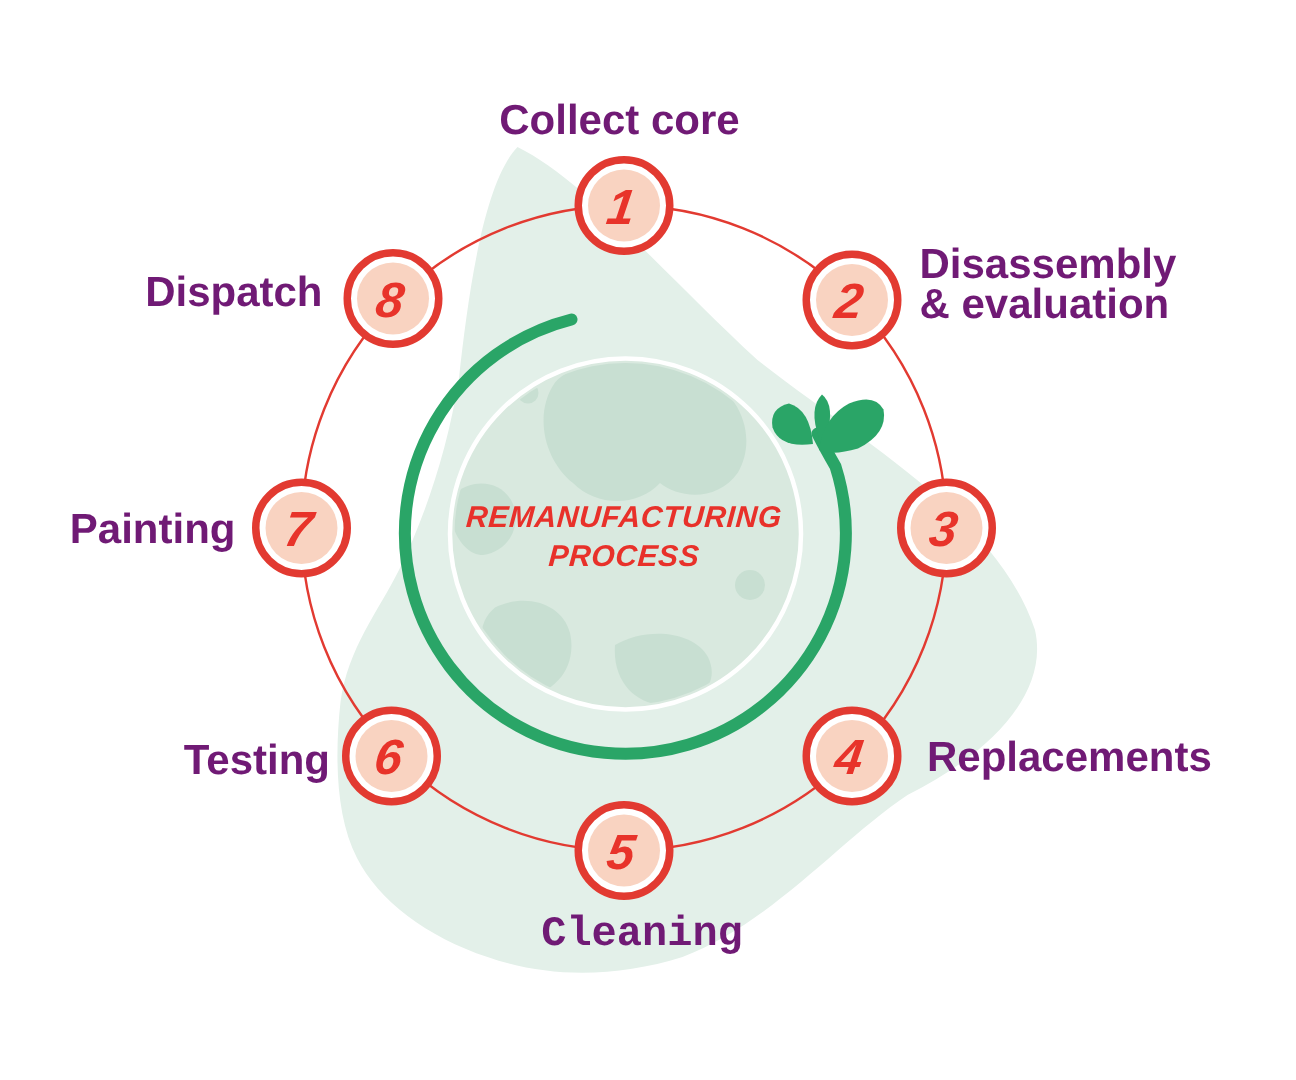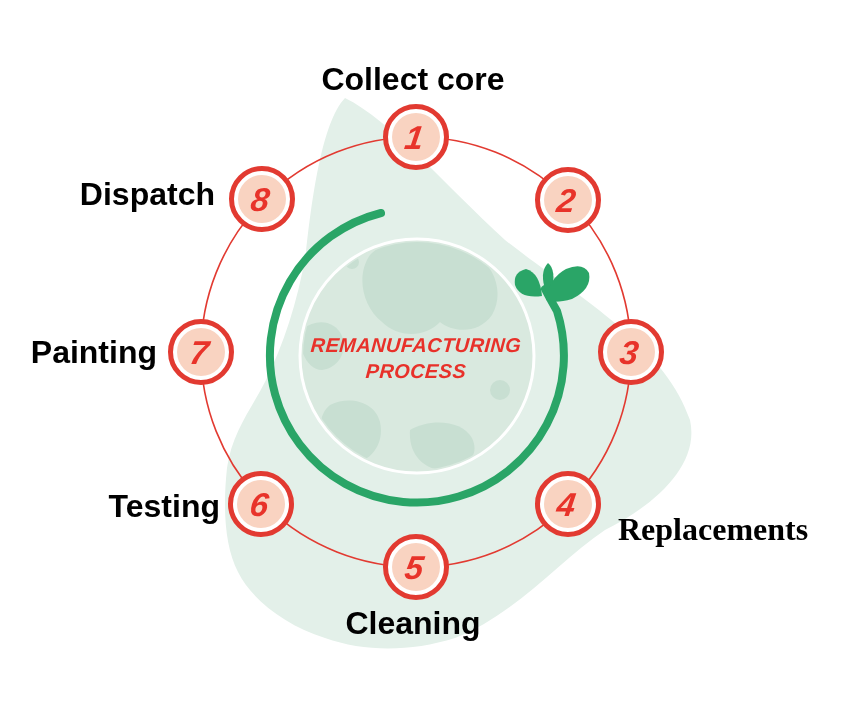--- a/index.html
+++ b/index.html
@@ -28,28 +28,28 @@
   .node-2{left:535px;top:167px;}
   .node-3{left:598px;top:319px;}
   .node-4{left:535px;top:471px;}
   .node-5{left:383px;top:534px;}
   .node-6{left:228px;top:471px;}
   .node-7{left:168px;top:319px;}
   .node-8{left:229px;top:166px;}
 
   
   .step-label{
-    position:absolute;color:#000000;font-weight:bold;
-    font-size:32px;line-height:27px;white-space:nowrap;
+    position:absolute;color:#701a75;font-weight:bold;
+    font-size:28px;line-height:27px;white-space:nowrap;
   }
   .label-1{left:413px;top:66px;transform:translateX(-50%);text-align:center;}
   .label-2{left:613px;top:162px;text-align:left;}
   .label-3{left:672px;top:331px;text-align:left;}
-  .label-4{left:618px;top:516px;text-align:left;font-family:Liberation Serif, serif;}
-  .label-5{left:413px;top:610px;transform:translateX(-50%);text-align:right;}
+  .label-4{left:618px;top:491px;text-align:left;}
+  .label-5{left:428px;top:610px;transform:translateX(-50%);text-align:right;font-family:Liberation Mono, monospace;}
   .label-6{right:644px;top:493px;text-align:right;}
   .label-7{right:707px;top:339px;text-align:center;}
   .label-8{right:649px;top:181px;text-align:left;}
 
   
   .center-title{
     position:absolute;left:416px;top:358px;transform:translate(-50%,-50%);
     text-align:center;color:#e8312a;font-weight:bold;font-style:italic;
     font-size:20px;line-height:26px;letter-spacing:0.4px;white-space:nowrap;
   }
@@ -148,20 +148,24 @@
   <div class="node node-8">
     <div class="node-inner">
       <span class="node-num">8</span>
     </div>
   </div>
 
   <div class="step-label label-1">
     <div>Collect core</div>
     <div></div>
   </div>
+  <div class="step-label label-2">
+    <div>Disassembly</div>
+    <div>&amp; evaluation</div>
+  </div>
   <div class="step-label label-4">
     <div>Replacements</div>
   </div>
   <div class="step-label label-5">
     <div>Cleaning</div>
   </div>
   <div class="step-label label-6">
     <div>Testing</div>
   </div>
   <div class="step-label label-7">

